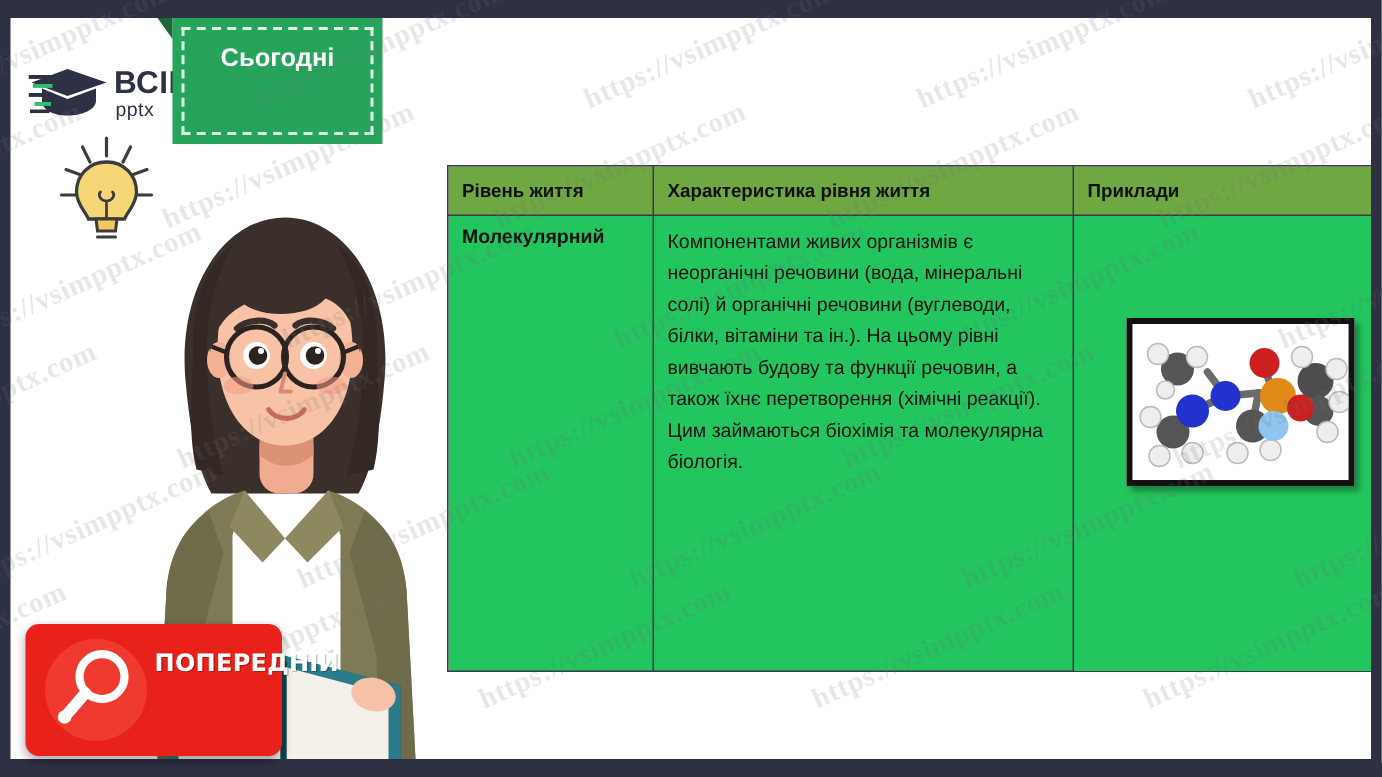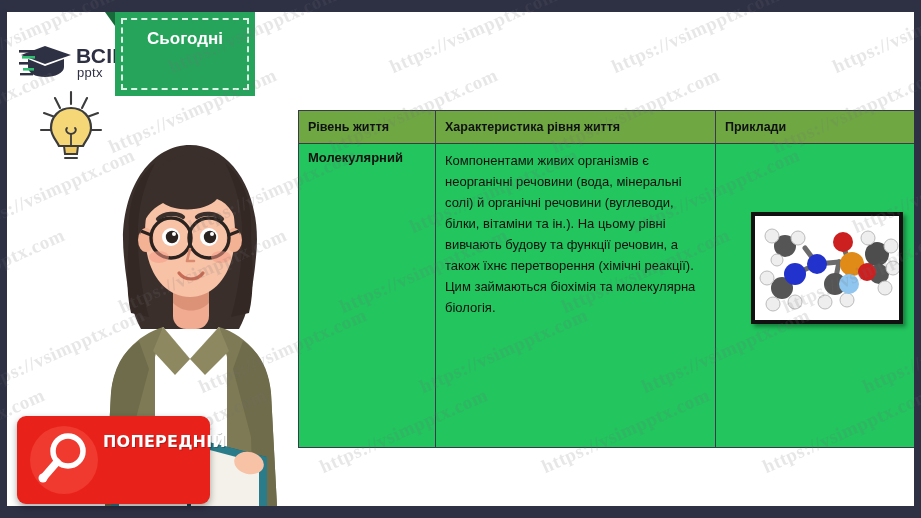--- a/index.html
+++ b/index.html
@@ -180,21 +180,21 @@
     font-size: 12px;
     line-height: 1.55;
     color: #2e3044;
     z-index: 18;
   }
 
   
   #preview-badge {
     position: absolute;
     left: 17px; top: 416px;
-    width: 193px; height: 88px;
+    width: 171px; height: 88px;
     background: #e8211b;
     border-radius: 9px;
     z-index: 80;
     box-shadow: 0 3px 7px rgba(0,0,0,.35);
   }
   #preview-glass {
     position: absolute;
     left: 13px; top: 10px;
     width: 68px; height: 68px;
     background: #f0392f;

